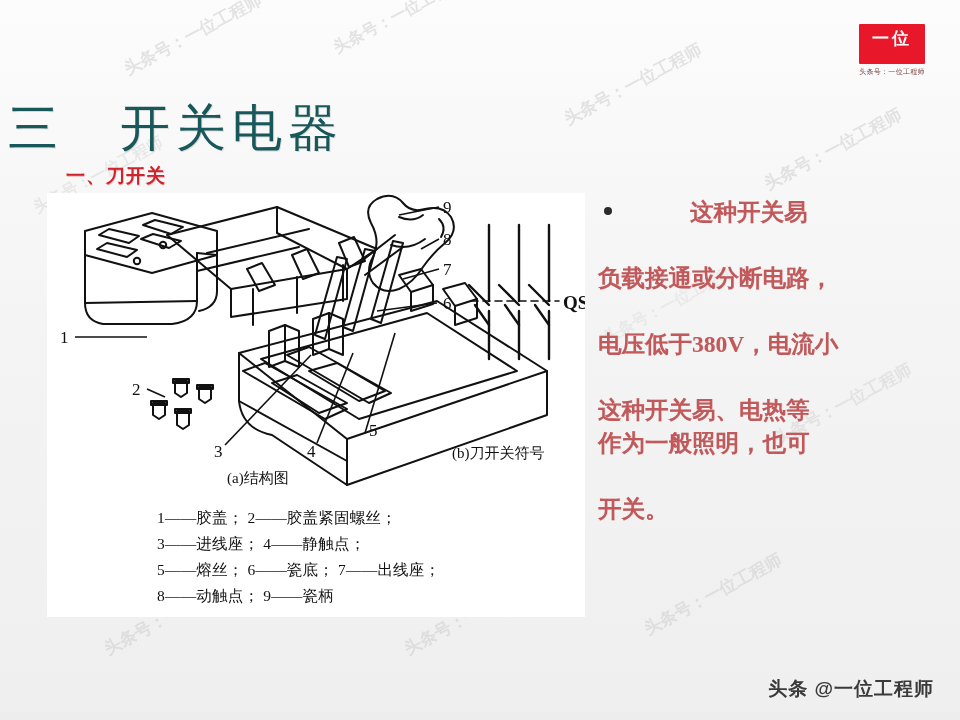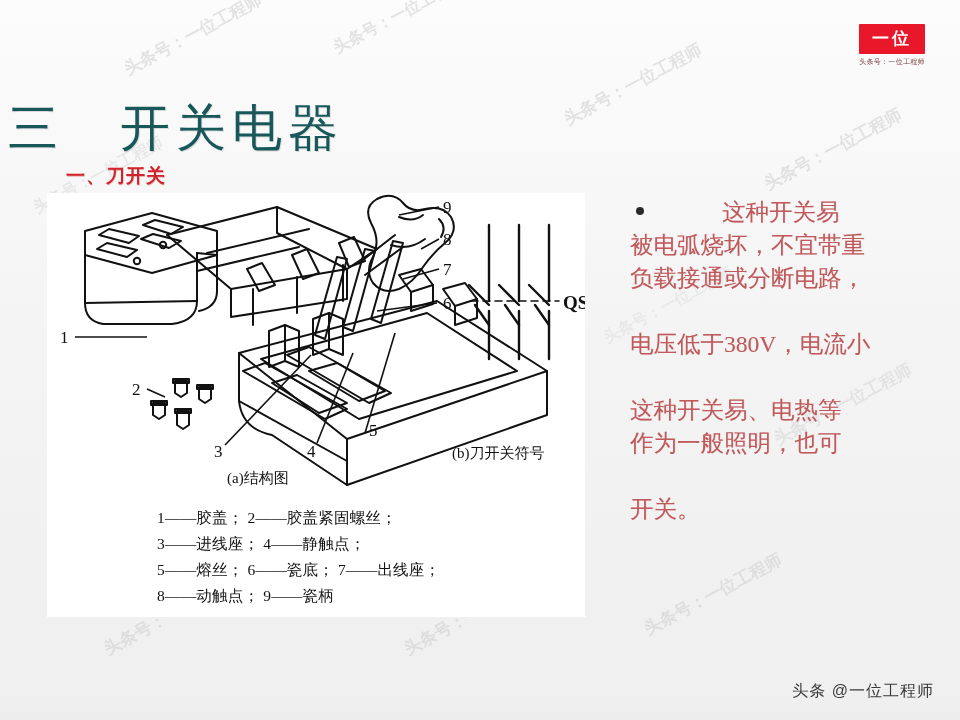--- a/index.html
+++ b/index.html
@@ -38,21 +38,21 @@
   }
 
   
   #logo-wrap {
     position: absolute;
     right: 22px; top: 24px;
     text-align: center;
     width: 92px;
   }
   #logo-box {
-    width: 66px; height: 30px;
+    width: 66px; height: 40px;
     margin: 0 auto;
     background: #e8172a;
     color: #fff;
     font-family: "Liberation Sans", sans-serif;
     font-weight: bold;
     font-size: 17px;
     line-height: 30px;
     letter-spacing: 3px;
     border-radius: 1px;
   }
@@ -121,48 +121,48 @@
   .qs {
     font-family: "Liberation Serif", serif;
     font-size: 19px;
     font-weight: bold;
     fill: #111;
   }
 
   
   #body-text {
     position: absolute;
-    left: 630px; top: 196px;
+    left: 598px; top: 196px;
     width: 320px;
     color: #c1585a;
     font-size: 23.5px;
     line-height: 33px;
     font-family: "Liberation Serif", "DejaVu Serif", serif;
-    font-weight: normal;
+    font-weight: bold;
     letter-spacing: 0px;
     text-align: justify;
     text-shadow: .4px .4px 0 rgba(170,70,70,.2);
   }
   #body-text .bullet {
     display: inline-block;
     width: 8px; height: 8px;
     border-radius: 50%;
     background: #2b2b2b;
     vertical-align: 5px;
     margin-right: 78px;
     margin-left: 6px;
   }
 
   
   #footer {
     position: absolute;
     right: 26px; bottom: 18px;
     font-family: "Liberation Sans", "DejaVu Sans", sans-serif;
-    font-size: 16px;
-    font-weight: normal;
+    font-size: 19px;
+    font-weight: bold;
     color: #3a3a3a;
     letter-spacing: 1px;
   }
   #footer-bar {
     position: absolute;
     left: 0; bottom: 0;
     width: 960px; height: 8px;
     background: #ededed;
   }
 </style>
@@ -319,21 +319,21 @@
 
       <text class="legend-line" x="110" y="330">1——胶盖；  2——胶盖紧固螺丝；</text>
       <text class="legend-line" x="110" y="356">3——进线座；  4——静触点；</text>
       <text class="legend-line" x="110" y="382">5——熔丝；  6——瓷底；  7——出线座；</text>
       <text class="legend-line" x="110" y="408">8——动触点；  9——瓷柄</text>
     </svg>
   </div>
 
   <div id="body-text">
     <span class="bullet"></span><span>这种开关易</span><br>
-    <span>被电弧烧坏，不宜带重</span><br>
+    <br>
     <span>负载接通或分断电路，</span><br>
     <br>
     <span>电压低于380V，电流小</span><br>
     <br>
     <span>这种开关易、电热等</span><br>
     <span>作为一般照明，也可</span><br>
     <br>
     <span>开关。</span>
   </div>
 

